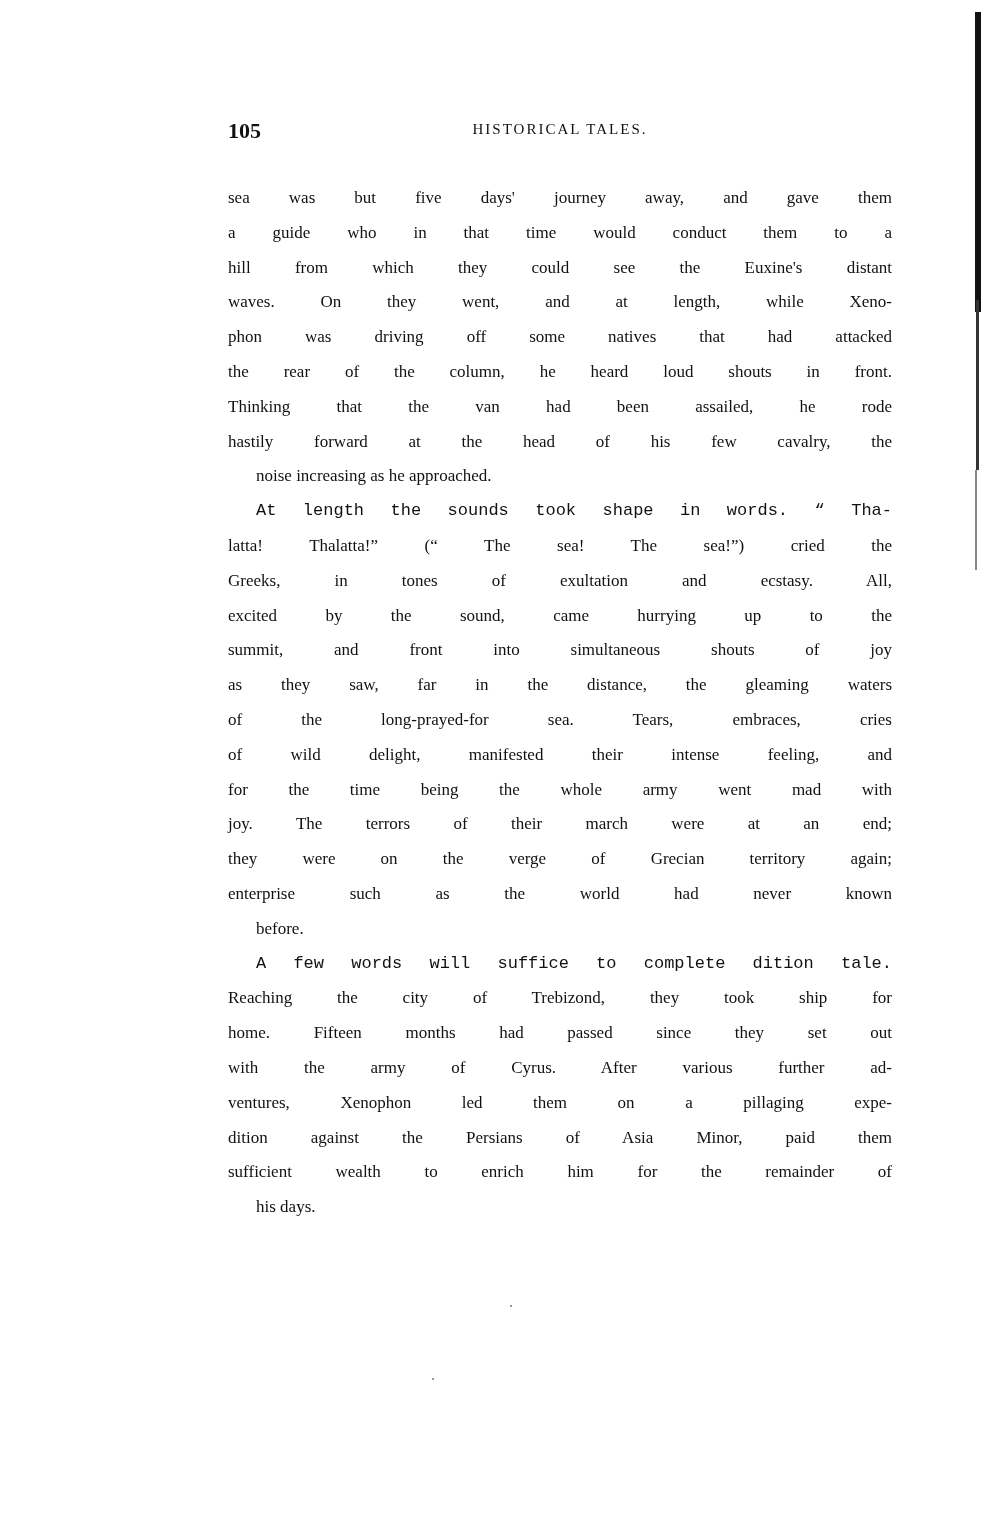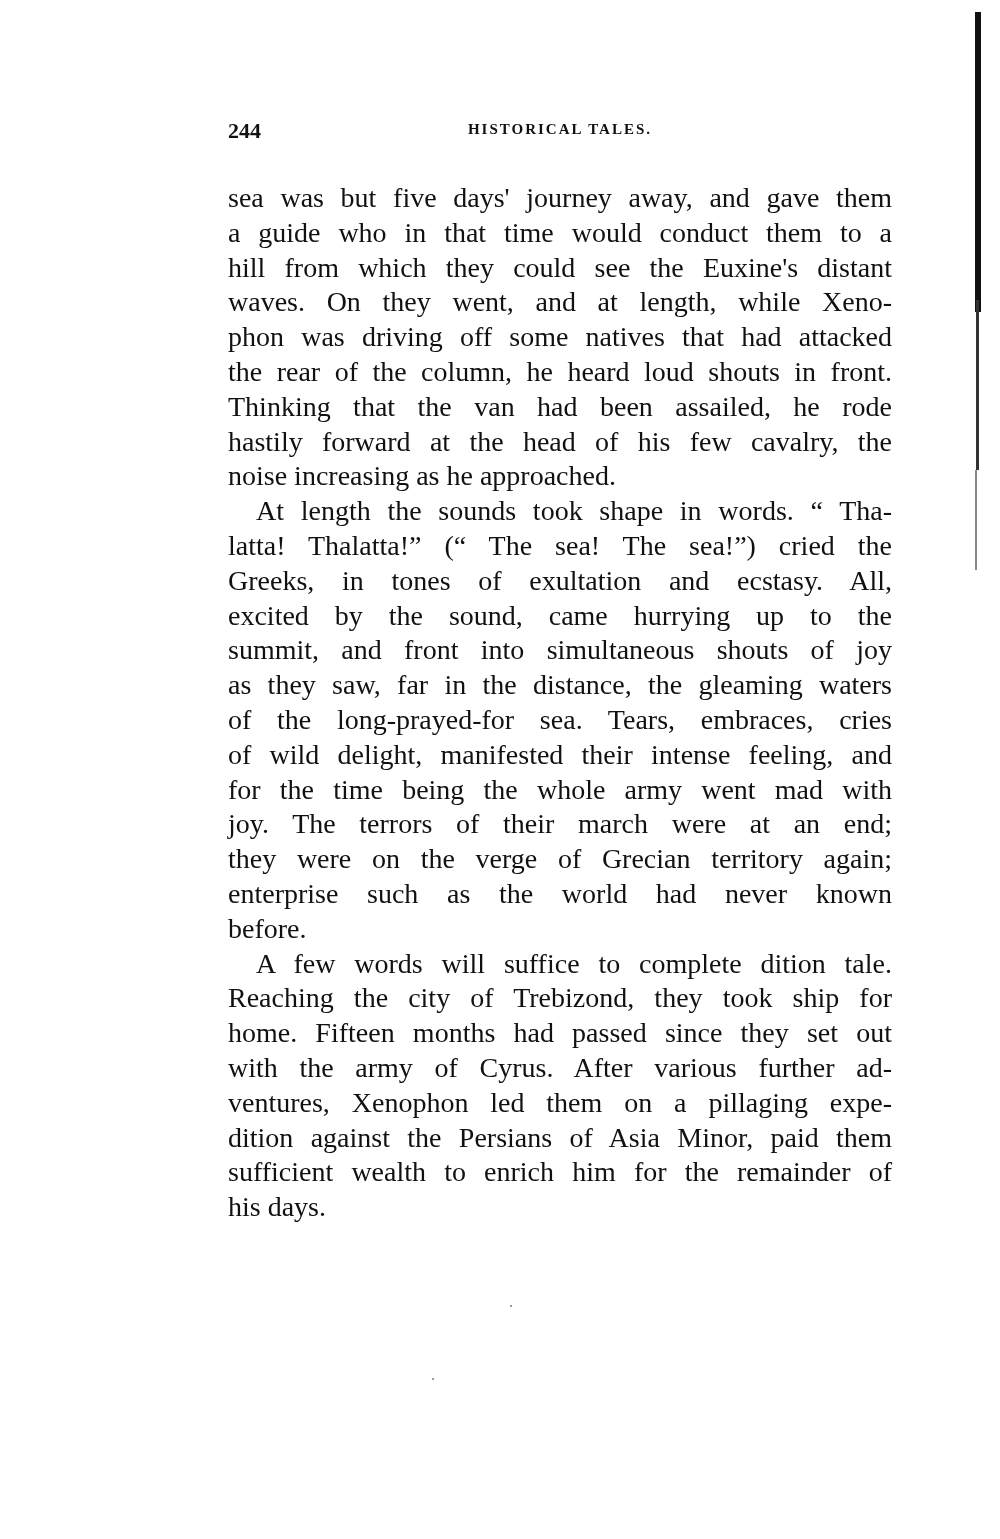--- a/index.html
+++ b/index.html
@@ -2,36 +2,36 @@
 <html><head>
 <meta charset="utf-8">
 <style>
   html, body { margin: 0; padding: 0; background: #ffffff; }
   body { width: 1000px; height: 1539px; position: relative; overflow: hidden; font-family: "DejaVu Serif", "Liberation Serif", serif; color: #111; }
   .edge-bar { position: absolute; left: 975px; top: 12px; width: 6px; height: 300px; background: #111; }
   .edge-bar2 { position: absolute; left: 976px; top: 300px; width: 3px; height: 170px; background: #333; }
   .edge-bar3 { position: absolute; left: 975px; top: 470px; width: 2px; height: 100px; background: #888; }
   .header { position: absolute; top: 118px; left: 228px; width: 664px; height: 30px; }
   .page-num { position: absolute; left: 0; top: 0; font-weight: bold; font-size: 22px; font-family: "Liberation Serif", serif; }
-  .running-title { position: absolute; left: 0; width: 664px; text-align: center; top: 3px; font-weight: bold; font-size: 15px; letter-spacing: 2px; font-family: "Liberation Serif", serif; }
+  .running-title { position: absolute; left: 0; width: 664px; text-align: center; top: 3px; font-weight: normal; font-size: 15px; letter-spacing: 2px; font-family: "Liberation Serif", serif; }
   .body { position: absolute; top: 181px; left: 228px; width: 664px; }
-  .line { font-family: "Liberation Serif", serif; font-size: 28px; line-height: 34.8px; height: 34.8px; white-space: nowrap; text-align: justify; text-align-last: justify; }
-  .line.last { text-align-last: left; }
-  .line.indent { padding-left: 28px; }
+  .line { font-family: "Liberation Serif", serif; font-size: 17px; line-height: 34.8px; height: 34.8px; white-space: nowrap; text-align: justify; text-align-last: justify; }
+  .line.last { text-align-last: left; margin-left: 28px; }
+  .line.indent { padding-left: 28px; font-family: Liberation Mono, monospace; }
   .dot { position: absolute; width: 2px; height: 2px; background: #999; }
 </style>
 </head>
 <body>
 
 <div class="edge-bar"></div>
 <div class="edge-bar2"></div>
 <div class="edge-bar3"></div>
 
 <div class="header">
-  <span class="page-num">244</span>
+  <span class="page-num">105</span>
   <span class="running-title">HISTORICAL TALES.</span>
 </div>
 
 <div class="body" id="body-text">
     <div>
       <div class="line">sea was but five days' journey away, and gave them</div>
       <div class="line">a guide who in that time would conduct them to a</div>
       <div class="line">hill from which they could see the Euxine's distant</div>
       <div class="line">waves.  On they went, and at length, while Xeno-</div>
       <div class="line">phon was driving off some natives that had attacked</div>

